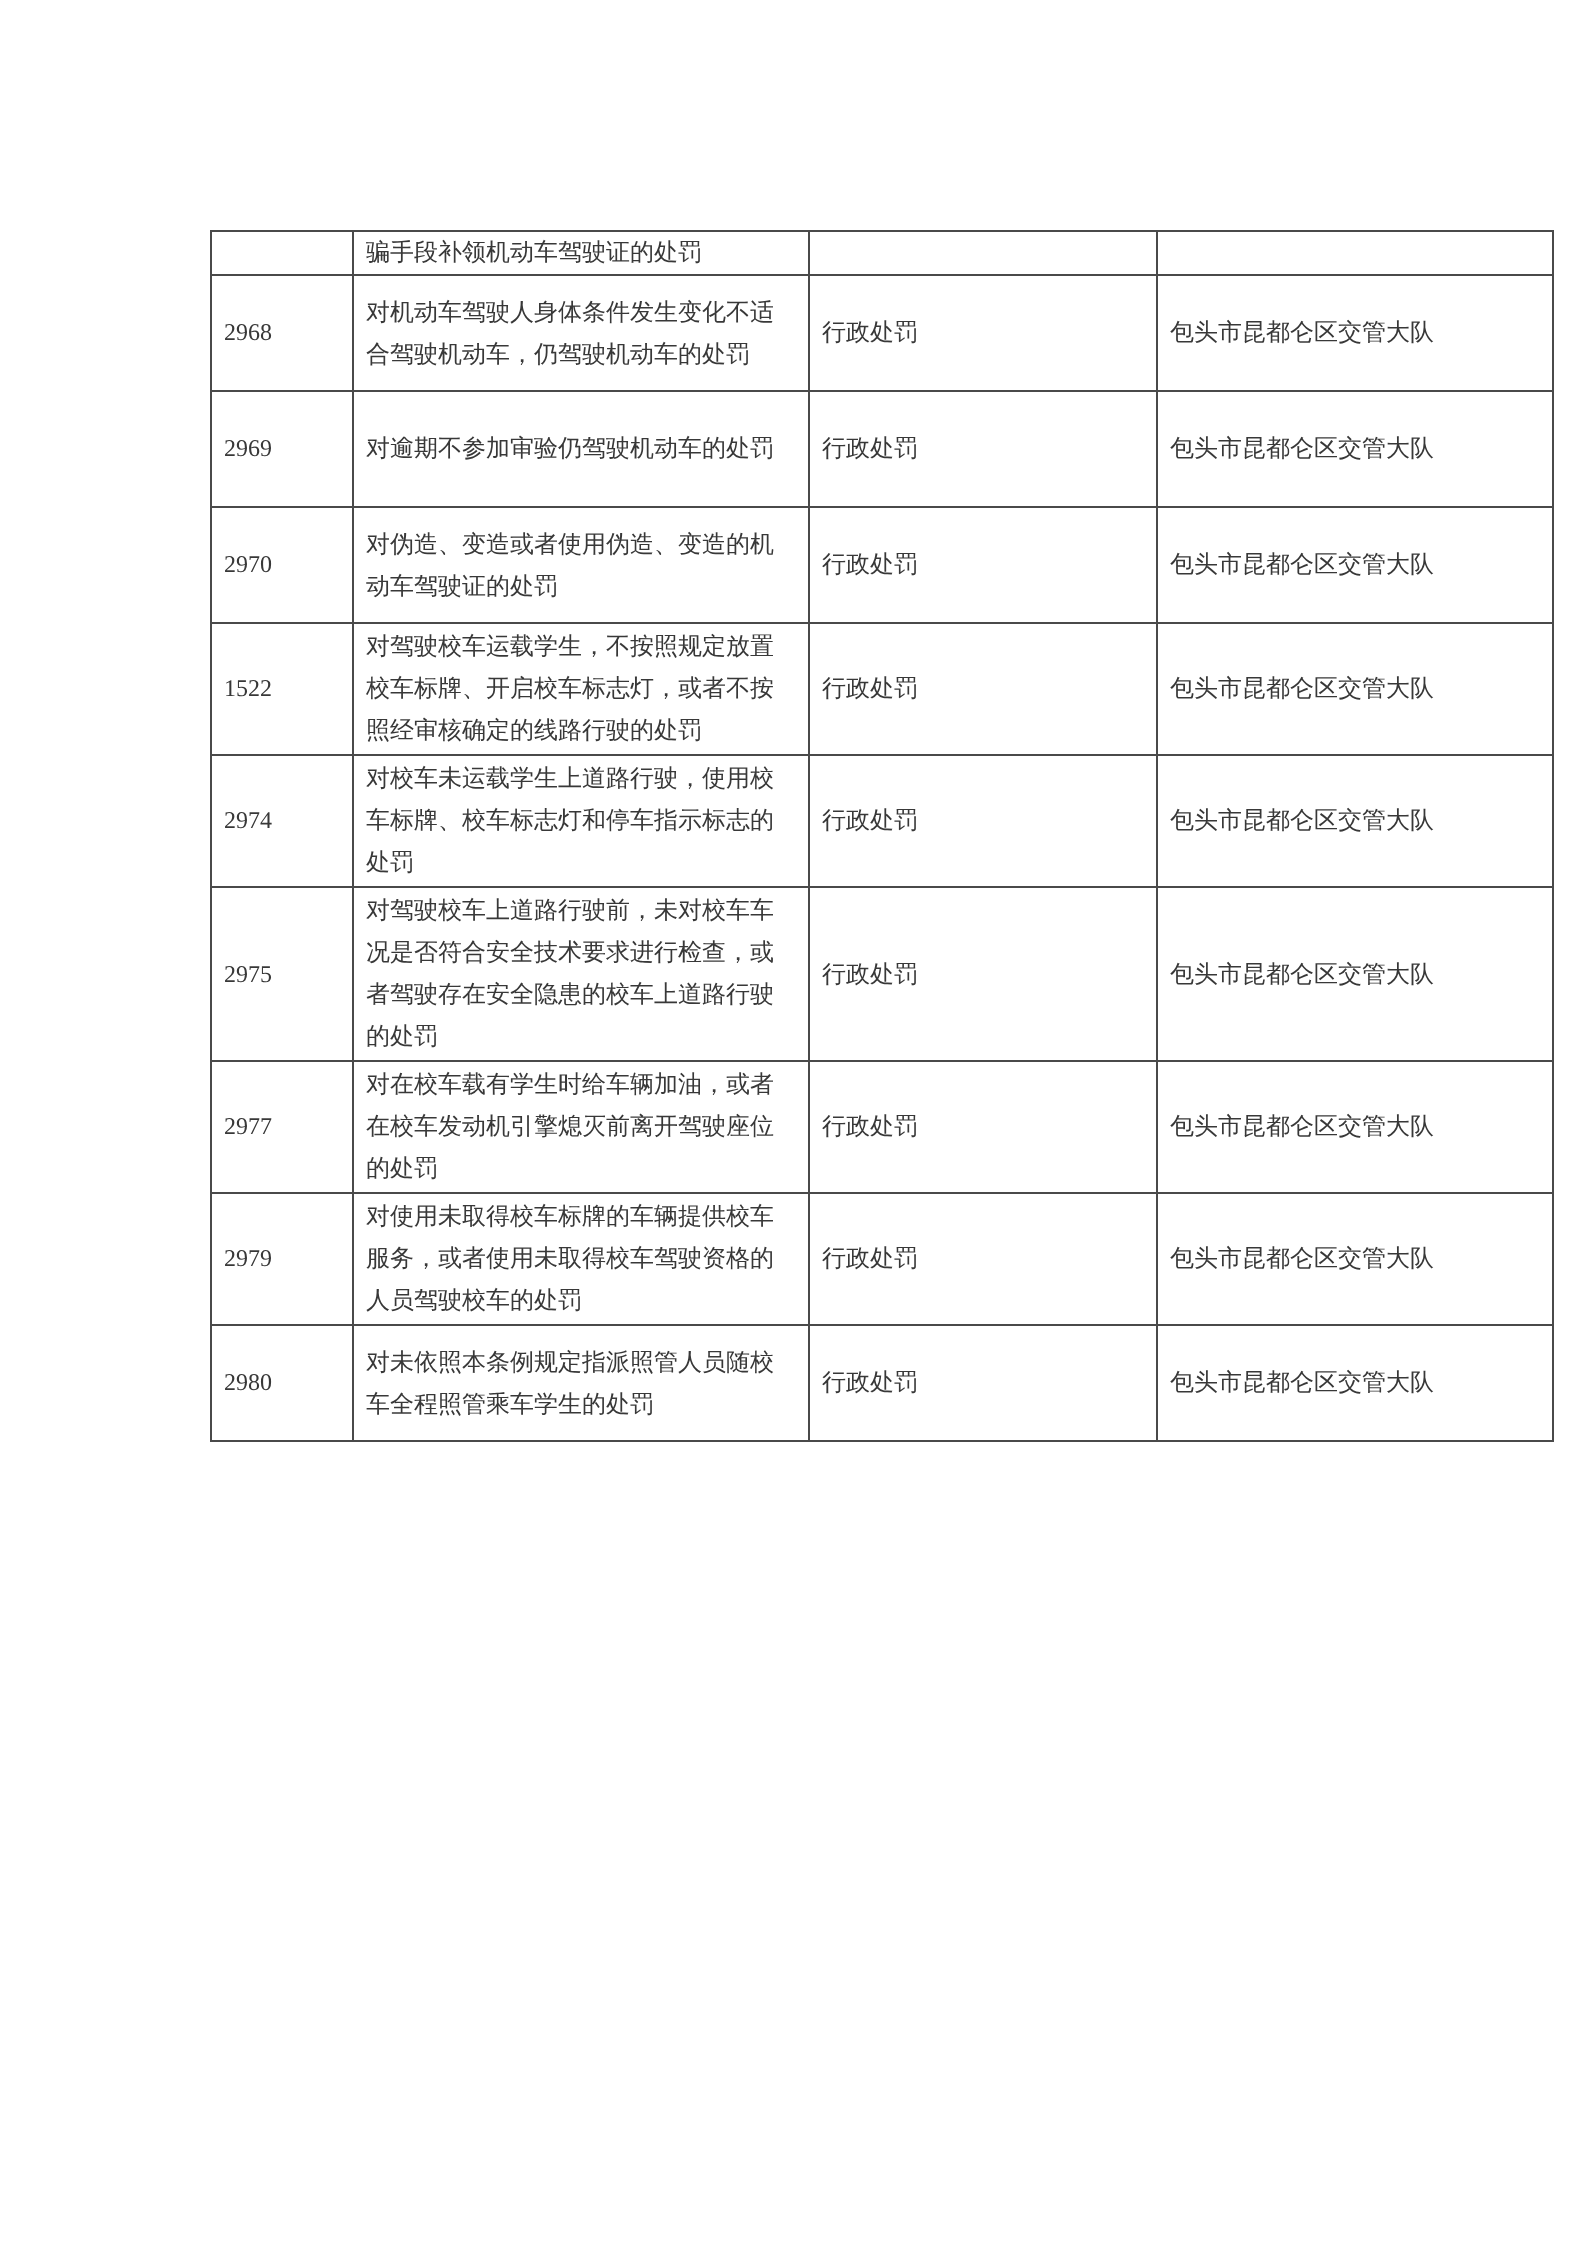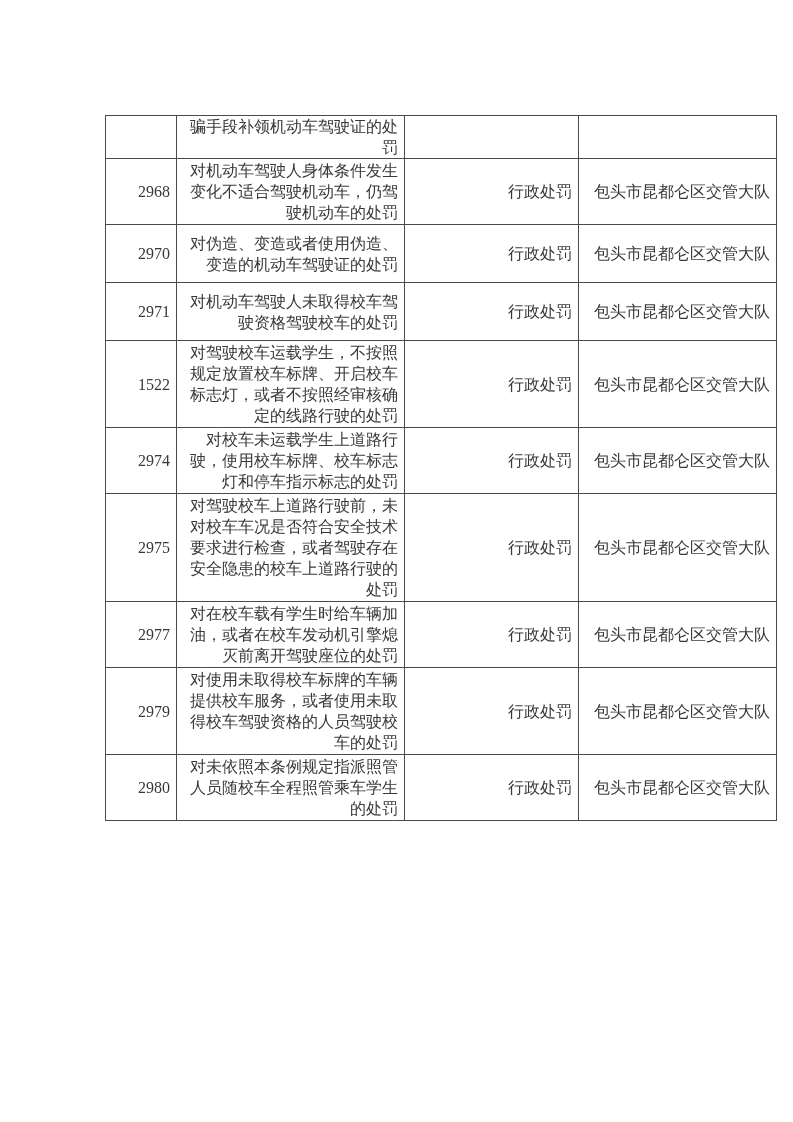--- a/index.html
+++ b/index.html
@@ -17,23 +17,23 @@
     position: absolute;
     left: 105px;
     top: 115px;
     width: 671px;
     border-collapse: collapse;
     table-layout: fixed;
   }
   .penalty-table td {
     border: 1px solid #4a4a4a;
     color: #383838;
-    font-size: 16px;
+    font-size: 12px;
     line-height: 21px;
-    text-align: right;
+    text-align: left;
     vertical-align: middle;
     padding: 1px 6px;
     word-break: break-all;
     overflow: hidden;
   }
   .penalty-table col.c-num  { width: 71px; }
   .penalty-table col.c-desc { width: 228px; }
   .penalty-table col.c-type { width: 174px; }
   .penalty-table col.c-dept { width: 198px; }
   .penalty-table tr.data-row { height: 58px; }
@@ -58,28 +58,28 @@
         <td></td>
         <td></td>
       </tr>
       <tr class="data-row">
         <td>2968</td>
         <td>对机动车驾驶人身体条件发生变化不适合驾驶机动车，仍驾驶机动车的处罚</td>
         <td>行政处罚</td>
         <td>包头市昆都仑区交管大队</td>
       </tr>
       <tr class="data-row">
-        <td>2970</td>
-        <td>对伪造、变造或者使用伪造、变造的机动车驾驶证的处罚</td>
+        <td>2969</td>
+        <td>对逾期不参加审验仍驾驶机动车的处罚</td>
         <td>行政处罚</td>
         <td>包头市昆都仑区交管大队</td>
       </tr>
       <tr class="data-row">
-        <td>2971</td>
-        <td>对机动车驾驶人未取得校车驾驶资格驾驶校车的处罚</td>
+        <td>2970</td>
+        <td>对伪造、变造或者使用伪造、变造的机动车驾驶证的处罚</td>
         <td>行政处罚</td>
         <td>包头市昆都仑区交管大队</td>
       </tr>
       <tr class="data-row">
         <td>1522</td>
         <td>对驾驶校车运载学生，不按照规定放置校车标牌、开启校车标志灯，或者不按照经审核确定的线路行驶的处罚</td>
         <td>行政处罚</td>
         <td>包头市昆都仑区交管大队</td>
       </tr>
       <tr class="data-row">

